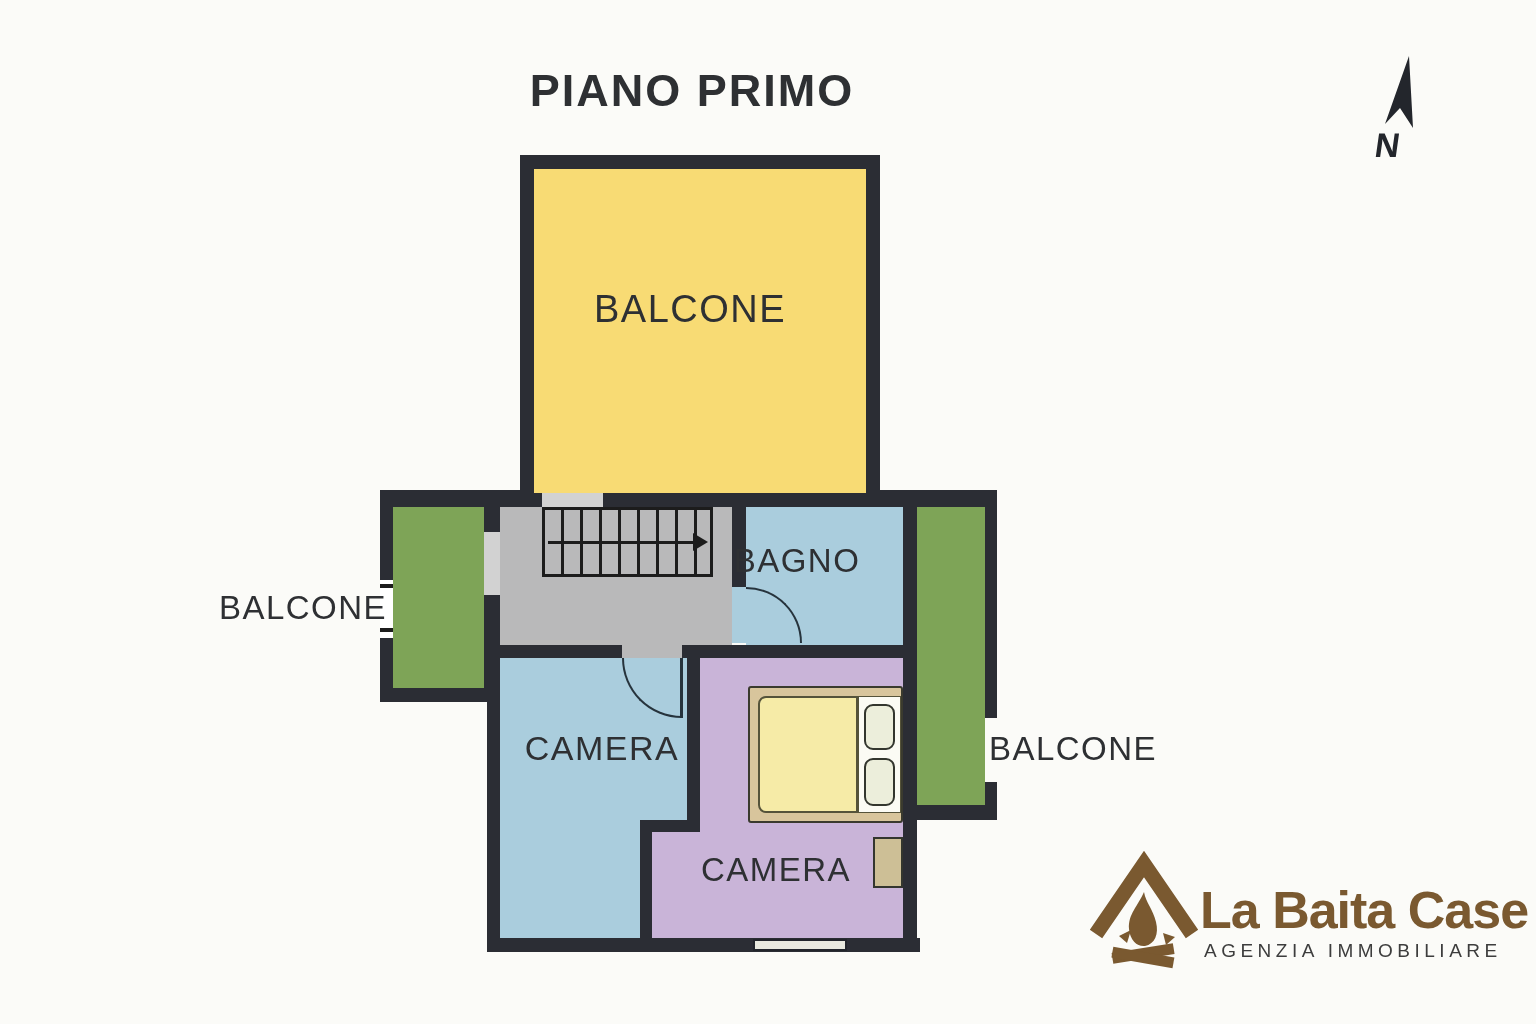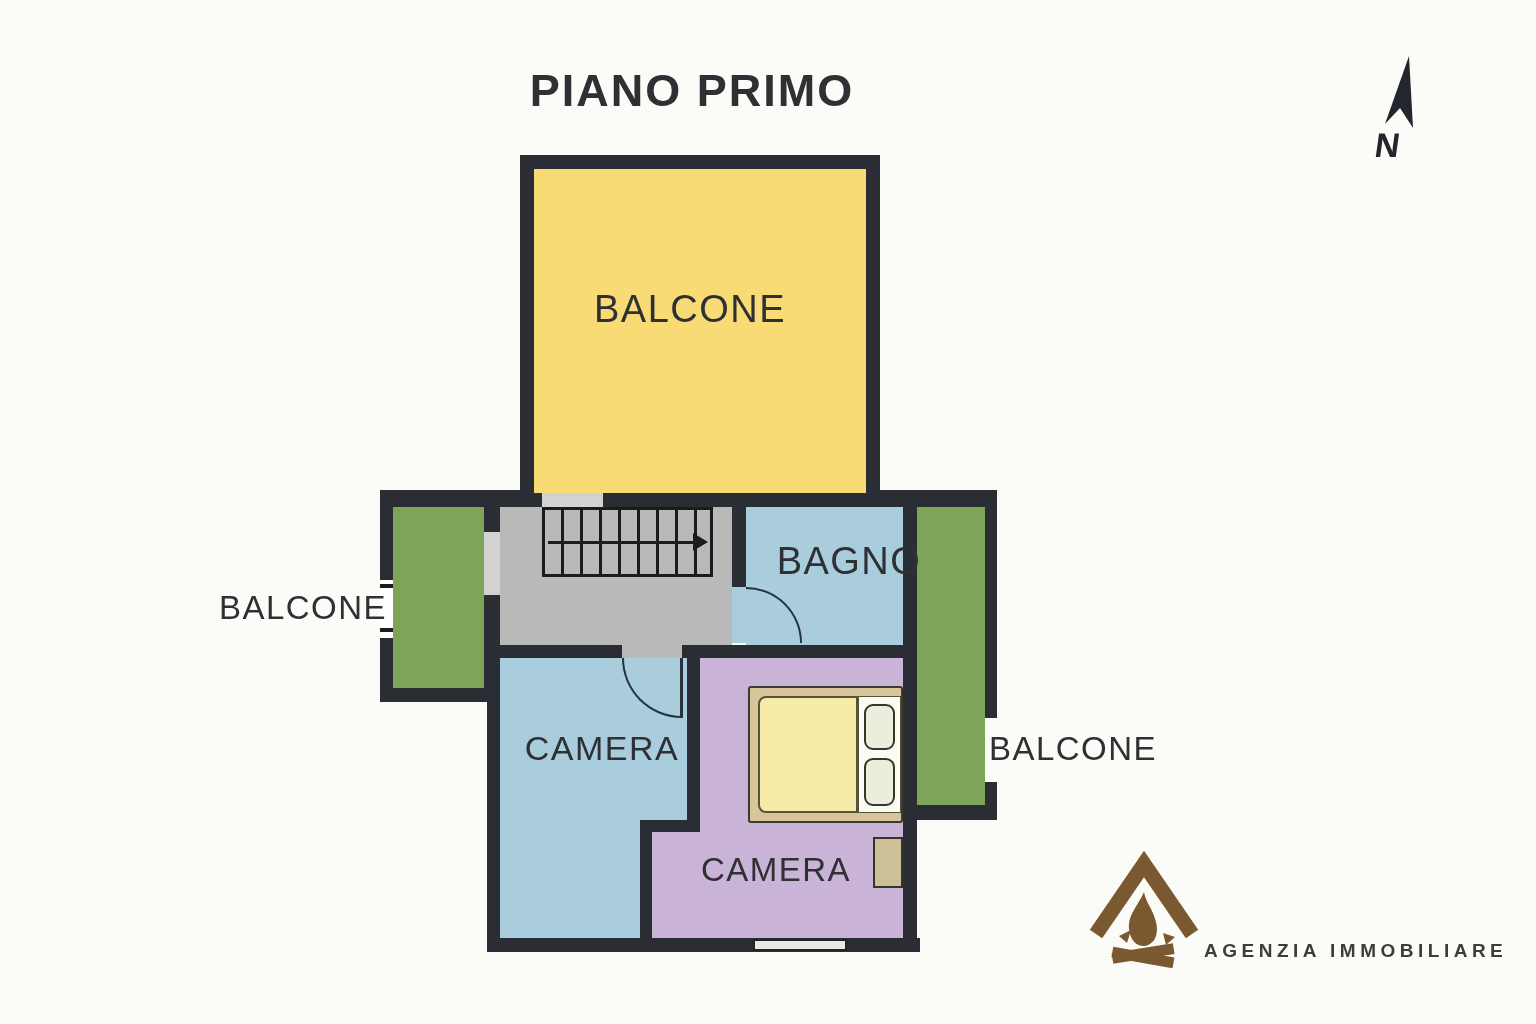--- a/index.html
+++ b/index.html
@@ -126,34 +126,35 @@
   <div class="abs" style="left:748px;top:686px;width:155px;height:137px;background:var(--bed_frame_tan);border:2px solid #3a3a2e;border-radius:3px;">
     <div class="abs" style="left:8px;top:8px;width:100px;height:117px;background:var(--mattress_yellow);border:2px solid #55533a;border-radius:8px 0 0 8px;"></div>
     <div class="abs" style="left:108px;top:8px;width:43px;height:117px;background:var(--pillow_area_white);border:1px solid #55533a;"></div>
     <div class="abs" style="left:114px;top:16px;width:31px;height:46px;background:var(--pillow_cream);border:2px solid #33362e;border-radius:9px;"></div>
     <div class="abs" style="left:114px;top:70px;width:31px;height:48px;background:var(--pillow_cream);border:2px solid #33362e;border-radius:9px;"></div>
   </div>
   <div class="abs" style="left:873px;top:837px;width:30px;height:51px;background:var(--furniture_tan);border:2px solid #33362e;"></div>
 
   <div class="page-title" style="left:692px;top:91px;">PIANO PRIMO</div>
   <div class="room-label" style="left:690px;top:309px;font-size:38px;">BALCONE</div>
-  <div class="room-label" style="left:849px;top:561px;font-size:38px;">BAGNO</div>
+  <div class="room-label" style="left:797px;top:561px;font-size:33px;">BAGNO</div>
   <div class="room-label" style="left:303px;top:608px;font-size:33px;">BALCONE</div>
   <div class="room-label" style="left:602px;top:748px;font-size:34px;">CAMERA</div>
   <div class="room-label" style="left:776px;top:870px;font-size:33px;">CAMERA</div>
   <div class="room-label" style="left:1073px;top:749px;font-size:33px;">BALCONE</div>
 
   <svg style="position:absolute;left:1383px;top:56px;" width="34" height="74" viewBox="0 0 34 74">
     <polygon points="26,0 2,68 17,52 30,72" fill="#23262c"></polygon>
   </svg>
   <div class="compass-n" style="left:1375px;top:126px;">N</div>
 
   <svg style="position:absolute;left:1088px;top:850px;" width="112" height="122" viewBox="0 0 112 122">
     <path d="M8,84 L56,14 L104,84" fill="none" stroke="var(--logo_brown)" stroke-width="15"></path>
     <path d="M56,42 C50,56 40,64 41,79 C42,91 50,97 57,96 C67,94 71,84 68,72 C65,59 58,53 56,42 Z" fill="var(--logo_brown)"></path>
     <polygon points="31,86 43,80 39,93" fill="var(--logo_brown)"></polygon>
     <polygon points="75,83 87,87 78,95" fill="var(--logo_brown)"></polygon>
     <rect x="24" y="98" width="62" height="11" fill="var(--logo_brown)" transform="rotate(-9 55 103)"></rect>
     <rect x="24" y="102" width="62" height="11" fill="var(--logo_brown)" transform="rotate(10 55 107)"></rect>
   </svg>
-  <div class="logo-tagline" style="left:1204px;top:940px;font-weight:bold;">AGENZIA IMMOBILIARE</div>
+  <div class="logo-name" style="left:1200px;top:880px;">La Baita Case</div>
+  <div class="logo-tagline" style="left:1204px;top:940px;">AGENZIA IMMOBILIARE</div>
 
 </div>
 
 </body></html>

